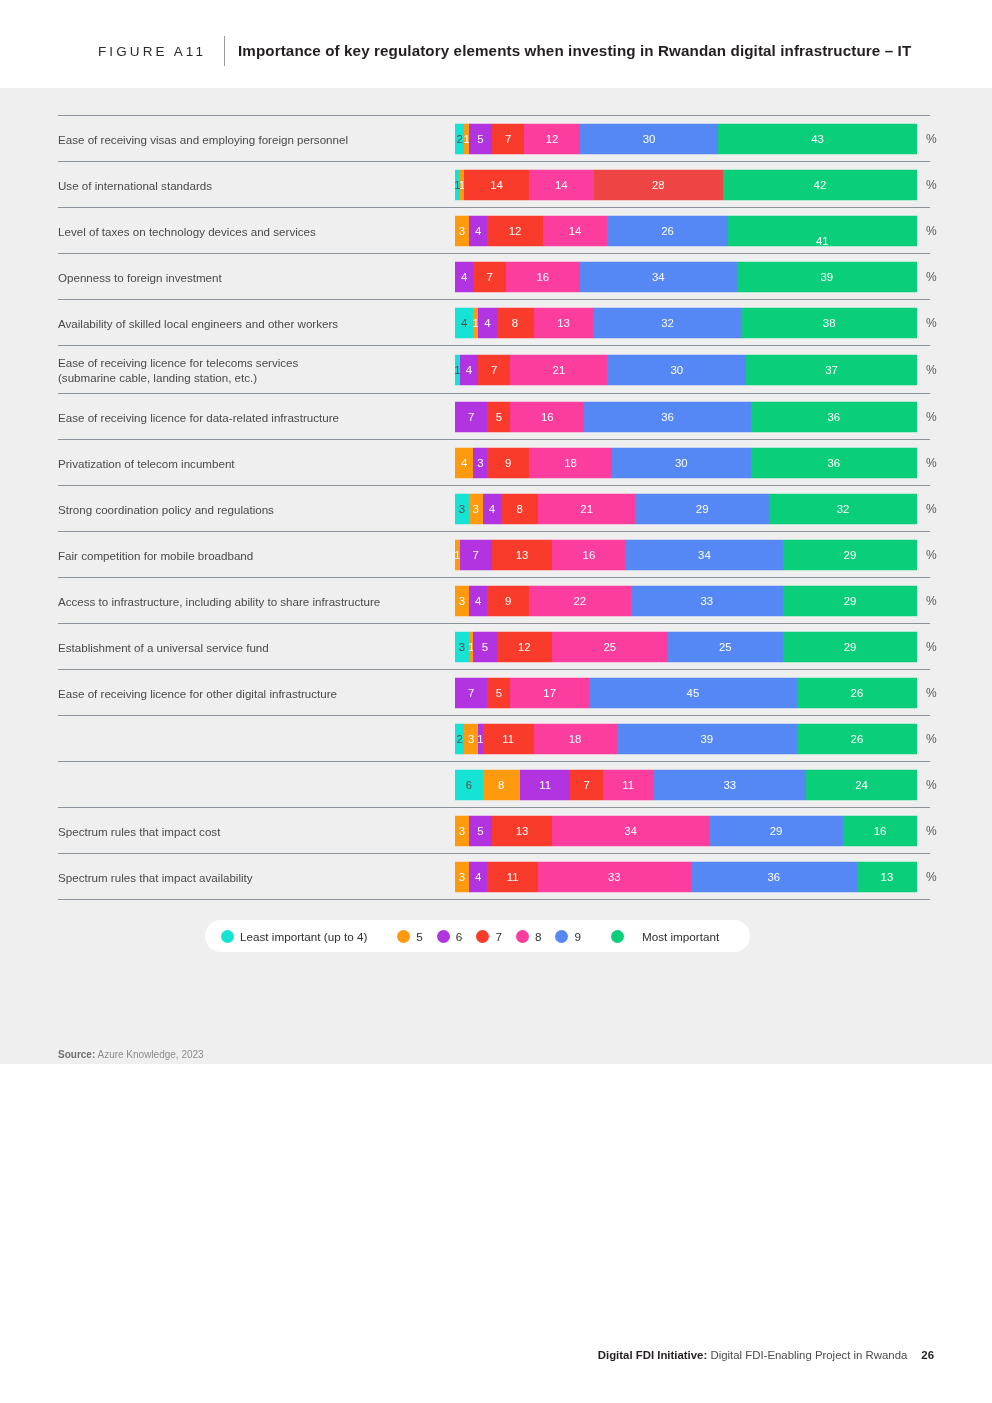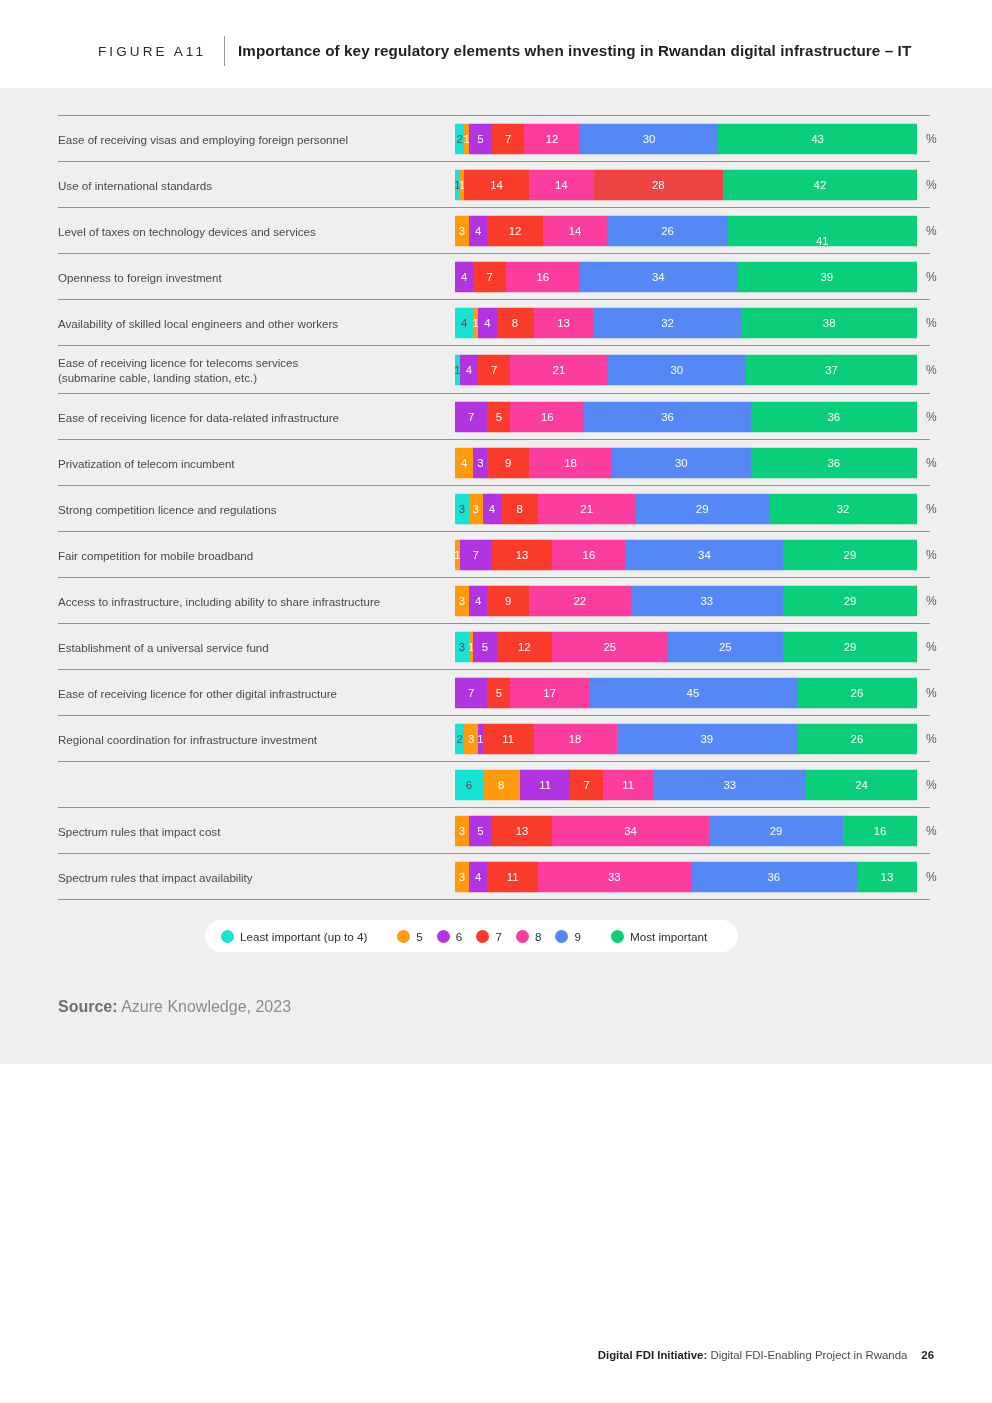--- a/index.html
+++ b/index.html
@@ -134,40 +134,40 @@
     align-items: center;
     padding: 0 16px;
     box-sizing: border-box;
   }
   .legend-item {
     display: flex;
     align-items: center;
     margin-right: 14px;
     white-space: nowrap;
   }
-  .legend-item:last-child { margin-right: 15px; }
+  .legend-item:last-child { margin-right: 15px; gap: 12px; }
   .legend-dot {
     width: 13px;
     height: 13px;
     border-radius: 50%;
     margin-right: 6px;
     flex: 0 0 auto;
   }
   .legend-text {
     font-size: 11.7px;
     color: #2e2e2e;
   }
   .legend-gap { width: 16px; }
 
   
   .source {
     position: absolute;
     left: 58px;
-    top: 910px;
-    font-size: 16px;
+    top: 961px;
+    font-size: 10px;
     color: #8d8d8d;
   }
   .source b { color: #6f6f6f; font-weight: bold; }
 
   
   .footer {
     position: absolute;
     right: 58px;
     bottom: 42px;
     font-size: 11.4px;
@@ -376,21 +376,21 @@
           <div class="seg" style="background: rgb(85, 136, 245); width: 30%;">
             <span>30</span>
           </div>
           <div class="seg" style="background: rgb(11, 206, 123); width: 36%;">
             <span>36</span>
           </div>
         </div>
         <div class="pct">%</div>
       </div>
       <div class="row">
-        <div class="row-label">Strong competition licence and regulations</div>
+        <div class="row-label">Strong coordination policy and regulations</div>
         <div class="bar">
           <div class="seg dark" style="background: rgb(23, 227, 213); width: 3%;">
             <span>3</span>
           </div>
           <div class="seg" style="background: rgb(255, 154, 14); width: 3%;">
             <span>3</span>
           </div>
           <div class="seg" style="background: rgb(178, 52, 224); width: 4%;">
             <span>4</span>
           </div>
@@ -499,21 +499,20 @@
           <div class="seg" style="background: rgb(85, 136, 245); width: 45%;">
             <span>45</span>
           </div>
           <div class="seg" style="background: rgb(11, 206, 123); width: 26%;">
             <span>26</span>
           </div>
         </div>
         <div class="pct">%</div>
       </div>
       <div class="row">
-        <div class="row-label">Regional coordination for infrastructure investment</div>
         <div class="bar">
           <div class="seg dark" style="background: rgb(23, 227, 213); width: 2%;">
             <span>2</span>
           </div>
           <div class="seg" style="background: rgb(255, 154, 14); width: 3%;">
             <span>3</span>
           </div>
           <div class="seg" style="background: rgb(178, 52, 224); width: 1%;">
             <span>1</span>
           </div>

